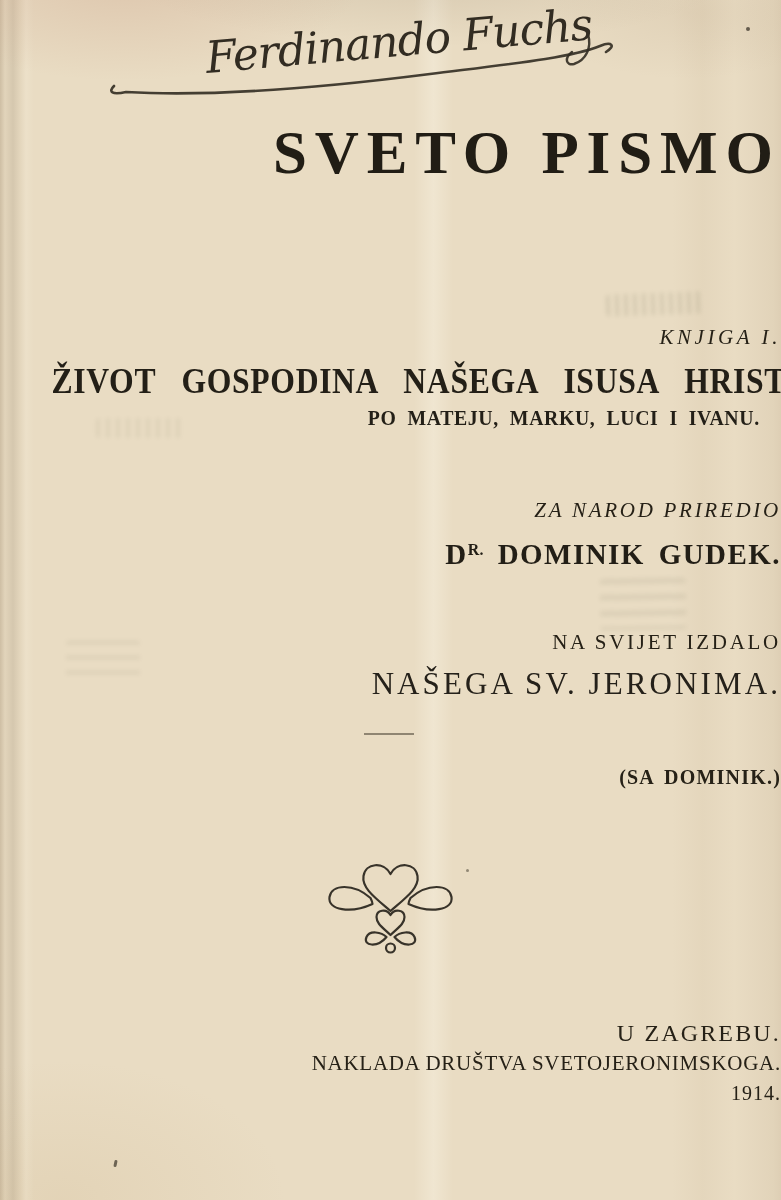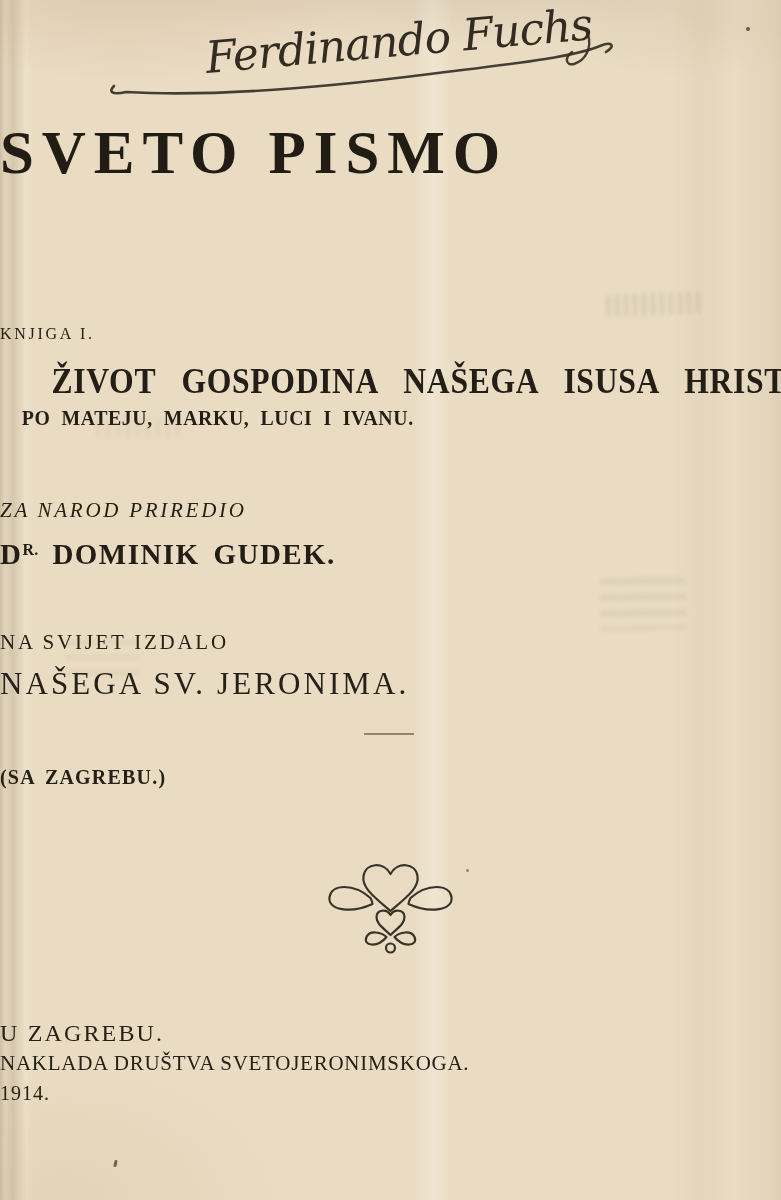--- a/index.html
+++ b/index.html
@@ -19,31 +19,31 @@
       linear-gradient(90deg, rgba(110,85,55,0.22) 0px, rgba(110,85,55,0.06) 5px,
         rgba(70,50,25,0.12) 13px, rgba(120,95,60,0.05) 20px, rgba(255,250,235,0.15) 26px, transparent 34px),
       
       linear-gradient(90deg, transparent 53%, rgba(255,252,240,0.30) 55.5%, transparent 58%),
       
       linear-gradient(90deg, transparent 86%, rgba(150,120,80,0.06) 90%, transparent 94%, rgba(140,110,75,0.08) 99%, rgba(140,110,75,0.12) 100%),
       
       radial-gradient(ellipse 320px 200px at 8% 100%, rgba(190,160,110,0.14), transparent 70%),
       var(--paper,#e9dcc3);
   }
-  .center-line{position:absolute;left:0;right:0;text-align:left;white-space:nowrap;}
+  .center-line{position:absolute;left:0;right:0;text-align:right;white-space:nowrap;}
 
   
   .signature-wrap{position:absolute;left:100px;top:0;width:600px;height:115px;}
   .signature-wrap svg{display:block;width:100%;height:100%;}
 
   
   .title-line1{top:118px;font-size:61px;font-weight:bold;letter-spacing:0.13em;color:#211d15;}
   .title-line2{top:194px;font-size:47px;font-weight:normal;letter-spacing:0.24em;color:#27221a;}
 
-  .series-label{top:325px;font-size:16px;letter-spacing:0.17em;}
+  .series-label{top:325px;font-size:21px;letter-spacing:0.17em;font-style:italic;}
 
   .subtitle-line1{top:360px;font-size:36px;font-weight:bold;letter-spacing:0.02em;word-spacing:0.55em;color:#231f17;}
   .subtitle-line1 .condense{display:inline-block;transform:scaleX(0.88);transform-origin:center;}
   .subtitle-line2{top:405px;font-size:22px;font-weight:bold;letter-spacing:0.03em;word-spacing:0.28em;color:#231f17;}
   .subtitle-line2 .condense{display:inline-block;transform:scaleX(0.90);transform-origin:center;}
 
   .editor-intro{top:498px;font-size:21px;letter-spacing:0.13em;font-style:italic;}
   .editor-name{top:538px;font-size:29px;font-weight:bold;letter-spacing:0.05em;word-spacing:0.18em;color:#221e16;}
   .editor-name sup{font-size:0.55em;vertical-align:0.55em;letter-spacing:0.02em;}
 
@@ -101,21 +101,21 @@
   <div class="center-line subtitle-line2"><span class="condense">PO MATEJU, MARKU, LUCI I IVANU.</span></div>
 
   <div class="center-line editor-intro">ZA NAROD PRIREDIO</div>
   <div class="center-line editor-name"><span>D</span><sup>R.</sup> <span>DOMINIK GUDEK.</span></div>
 
   <div class="center-line publisher-intro">NA SVIJET IZDALO</div>
   <div class="center-line publisher-name">NAŠEGA SV. JERONIMA.</div>
 
   <div class="short-rule"></div>
 
-  <div class="center-line illustrated-note">(SA ZAGREBU.)</div>
+  <div class="center-line illustrated-note">(SA DOMINIK.)</div>
 
   <div class="ornament">
     <svg viewBox="0 0 140 100" fill="none" stroke="#38332a" stroke-width="2.2" stroke-linecap="round" stroke-linejoin="round">
 
       <path d="M70,16 C63,3 45,5 43,18 C41,30 55,40 70,53 C85,40 99,30 97,18 C95,5 77,3 70,16 Z"></path>
 
       <path d="M52,46 C30,56 7,52 9,39 C11,26 33,25 50,40 C51,42 52,44 52,46 Z"></path>
 
       <path d="M88,46 C110,56 133,52 131,39 C129,26 107,25 90,40 C89,42 88,44 88,46 Z"></path>
 

